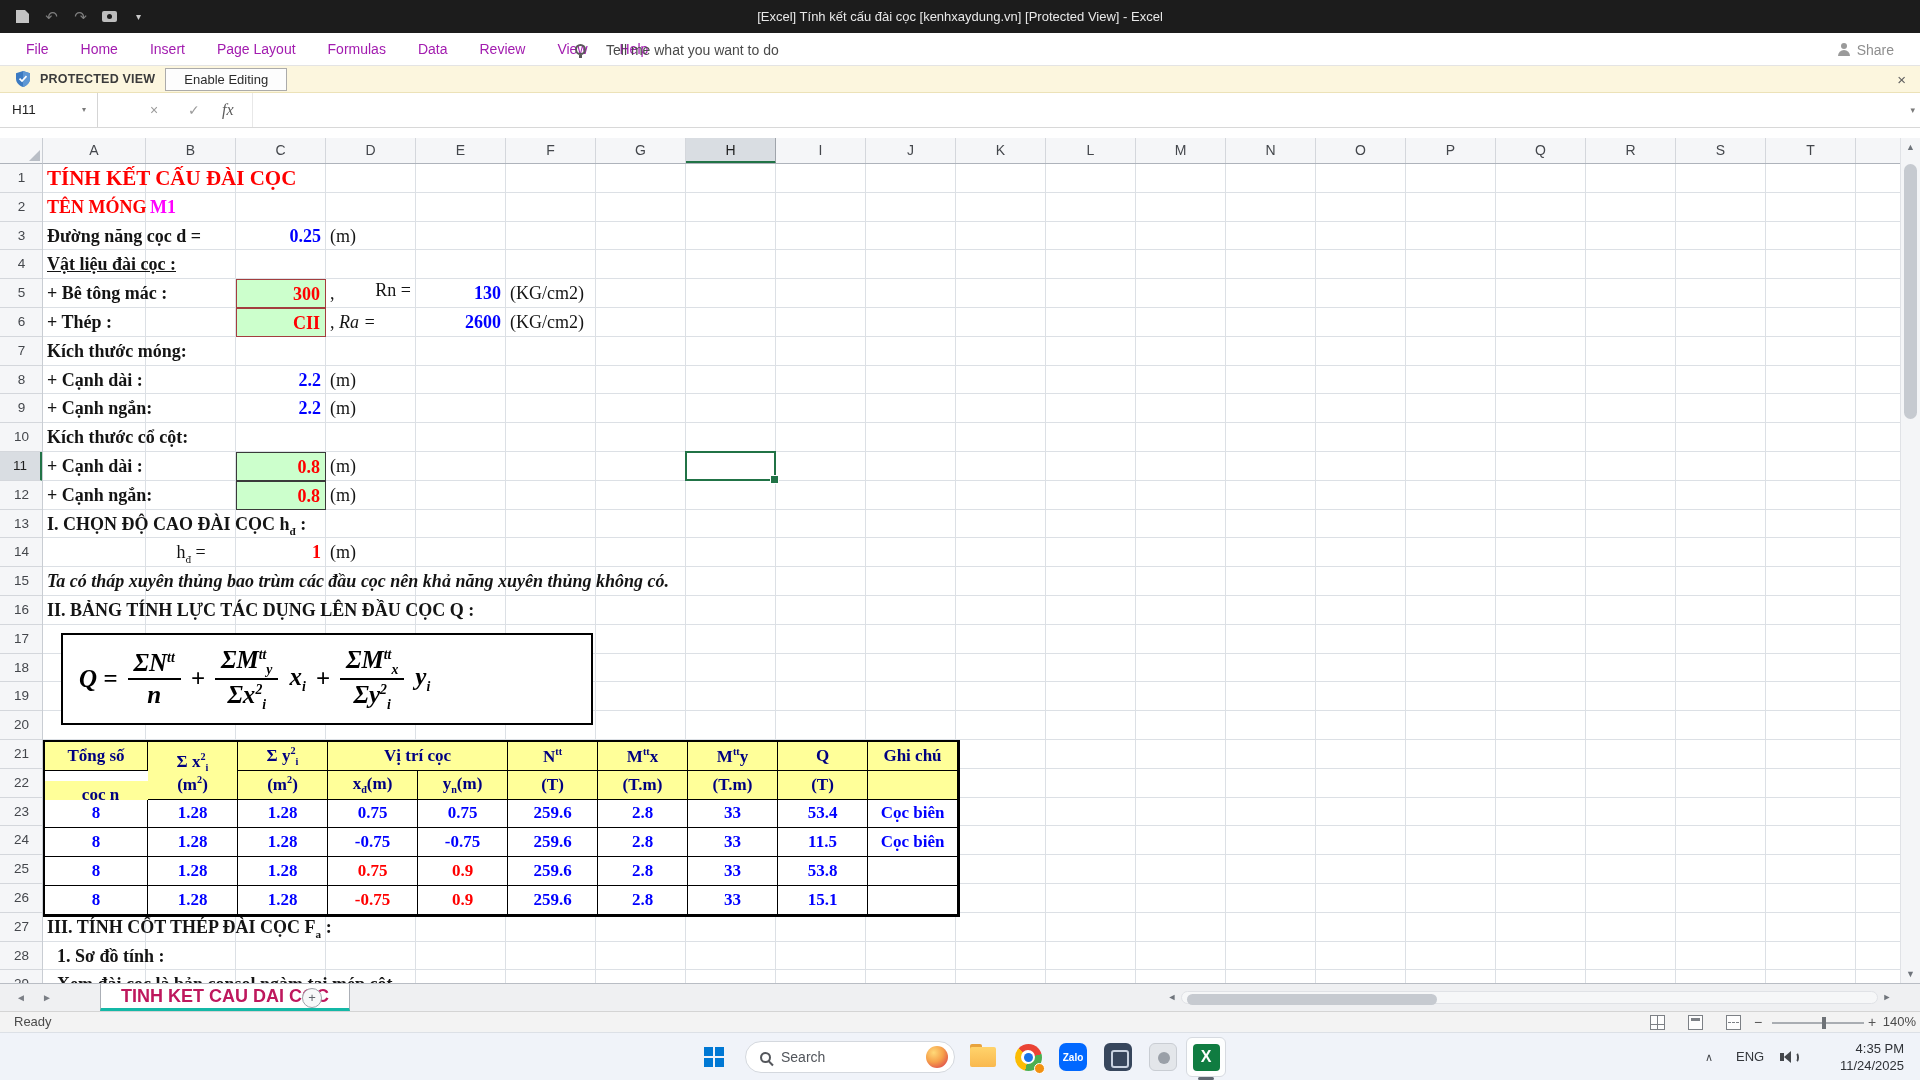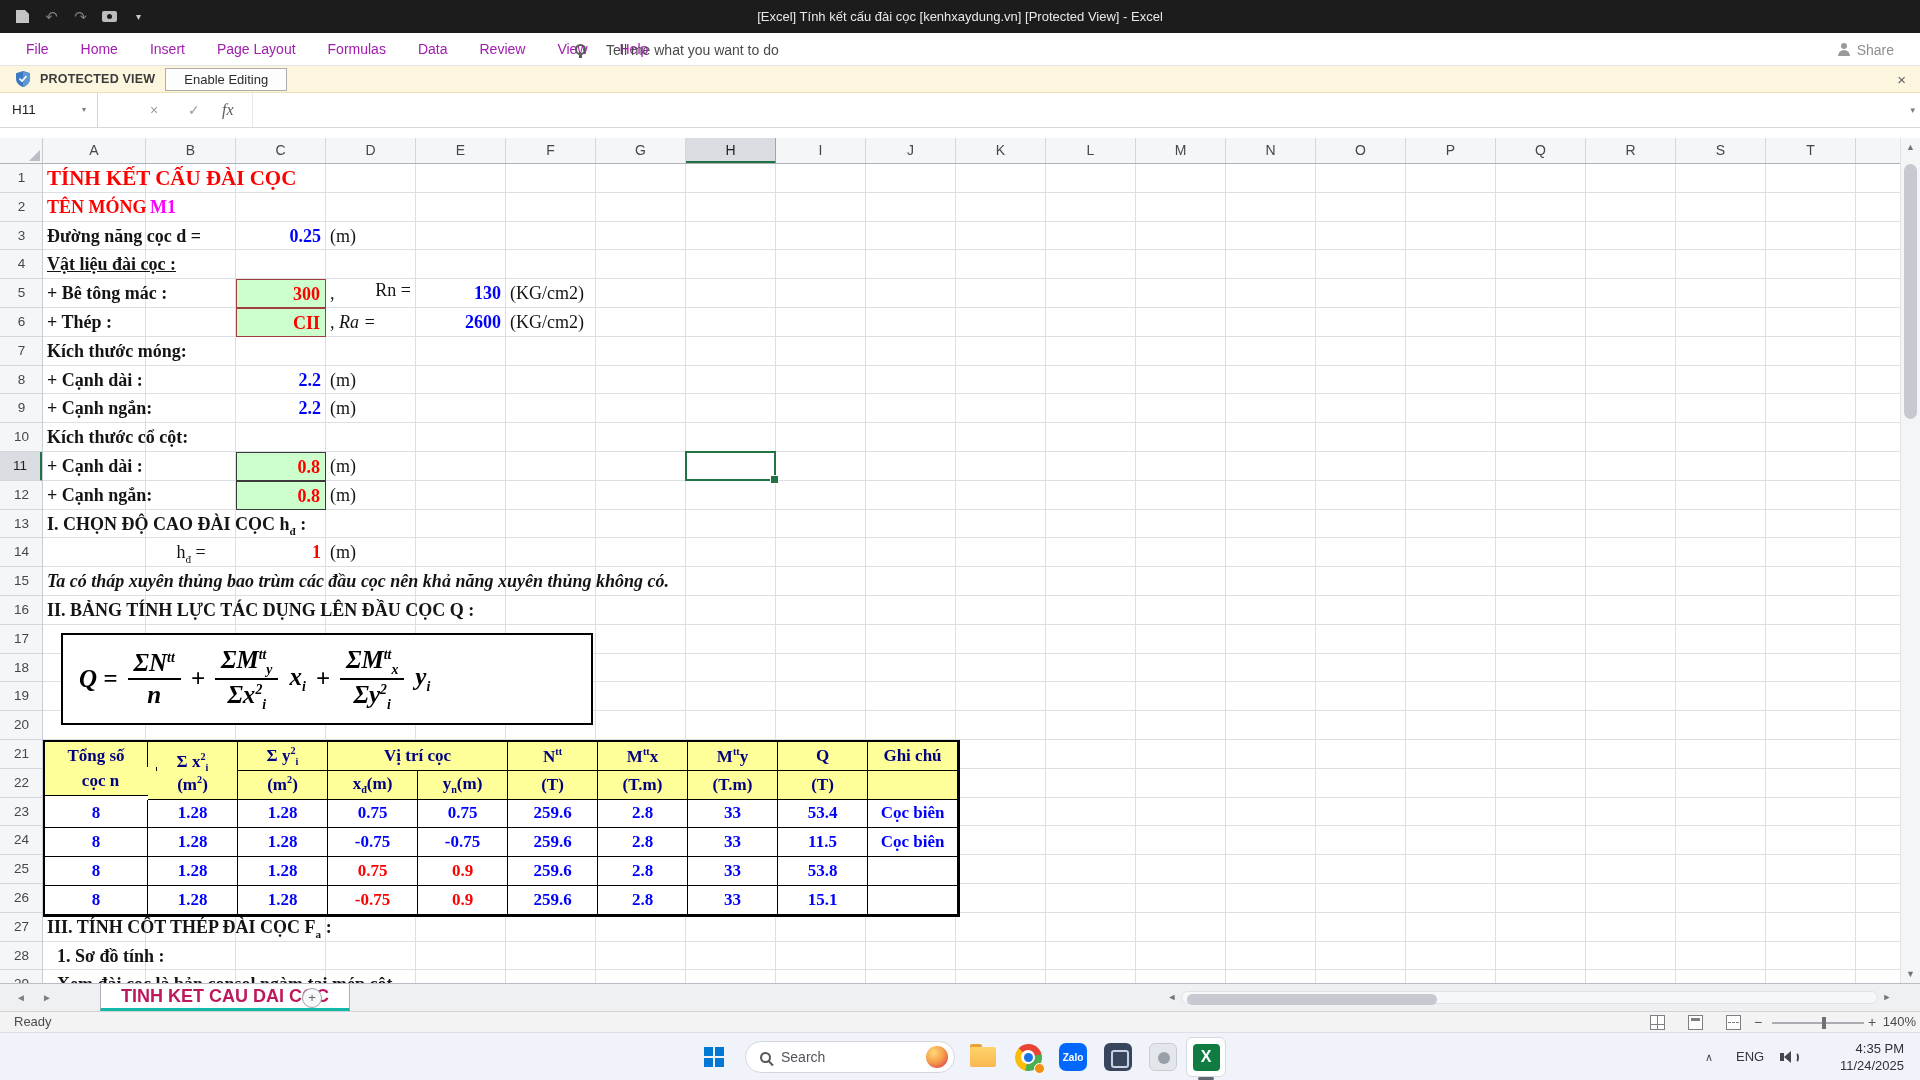--- a/index.html
+++ b/index.html
@@ -366,21 +366,21 @@
         </div>
         <div class="tcell th" style="left: 643px; width: 90px; top: 0px; height: 28.8px;">
           <span>M<sup>tt</sup>y</span>
         </div>
         <div class="tcell th" style="left: 733px; width: 90px; top: 0px; height: 28.8px;">
           <span>Q</span>
         </div>
         <div class="tcell th" style="left: 823px; width: 90px; top: 0px; height: 28.8px;">
           <span>Ghi chú</span>
         </div>
-        <div class="tcell th" style="left: 0px; width: 112px; top: 25px; height: 28.8px;">
+        <div class="tcell th" style="left: 0px; width: 112px; top: 39px; height: 28.8px;">
           <span>cọc n</span>
         </div>
         <div class="tcell th" style="left: 103px; width: 90px; top: 28.8px; height: 28.8px;">
           <span>(m<sup>2</sup>)</span>
         </div>
         <div class="tcell th" style="left: 193px; width: 90px; top: 28.8px; height: 28.8px;">
           <span>(m<sup>2</sup>)</span>
         </div>
         <div class="tcell th" style="left: 283px; width: 90px; top: 28.8px; height: 28.8px;">
           <span>x<sub>đ</sub>(m)</span>

